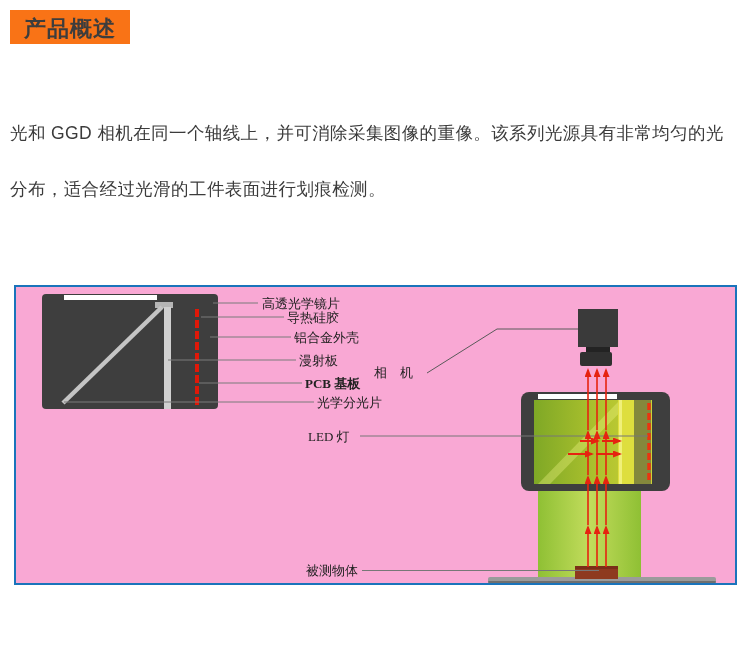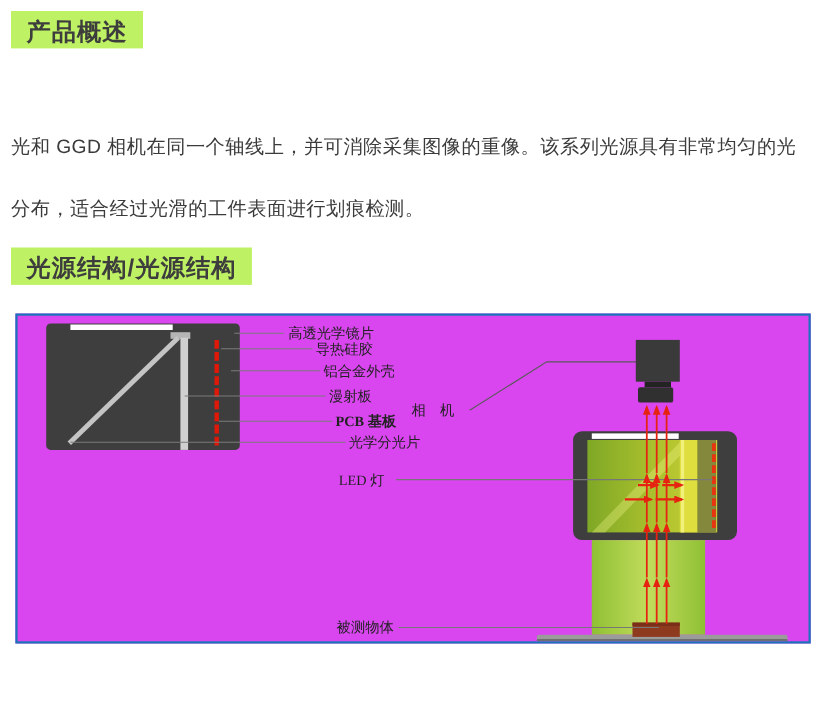--- a/index.html
+++ b/index.html
@@ -1,40 +1,39 @@
 <!DOCTYPE html>
 <html><head>
 <meta charset="utf-8">
 <style>
   html,body{margin:0;padding:0;background:#fff;}
   .page{position:relative;width:750px;height:650px;background:#ffffff;overflow:hidden;
         font-family:"Liberation Sans","DejaVu Sans",sans-serif;}
-  .hdr{position:absolute;left:10px;height:34px;background:#bef264;color:#3d3d3d;
+  .hdr{position:absolute;left:10px;height:34px;background:#f97316;color:#3d3d3d;
        font-size:22px;font-weight:bold;line-height:38px;padding:0 14px;letter-spacing:1px;}
   #hdr-overview{top:10px;}
   #hdr-structure{top:225px;}
   .bodyline{position:absolute;left:10px;width:736px;color:#3b3b3b;font-size:17.5px;
             letter-spacing:0.4px;white-space:nowrap;}
   #pline1{top:64px;} #pline2{top:121px;} #pline3{top:177px;}
   .figure{position:absolute;left:14px;top:285px;width:719px;height:296px;
-          border:2px solid #1a74bb;background:#d946ef;}
+          border:2px solid #1a74bb;background:#f9a8d4;}
   .figure svg{display:block;width:719px;height:296px;}
   text{font-family:"Liberation Serif","DejaVu Serif",serif;font-size:13px;fill:#222;}
 </style>
 </head>
 <body>
 
 <div class="page">
 
   <div class="hdr" id="hdr-overview">产品概述</div>
 
   <div class="bodyline" id="pline2">光和 GGD 相机在同一个轴线上，并可消除采集图像的重像。该系列光源具有非常均匀的光</div>
   <div class="bodyline" id="pline3">分布，适合经过光滑的工件表面进行划痕检测。</div>
 
-  <div class="hdr" id="hdr-structure">光源结构/光源结构</div>
 
   <div class="figure">
     <svg viewBox="0 0 719 296">
       <defs>
         <marker id="mRed" markerUnits="userSpaceOnUse" markerWidth="10" markerHeight="9" refX="7" refY="3.5" orient="auto">
           <path d="M0,0 L9,3.5 L0,7 Z" fill="#e62310"></path>
         </marker>
         <linearGradient id="gradG" x1="0" y1="0" x2="1" y2="0">
           <stop offset="0" stop-color="#7fa826"></stop>
           <stop offset="0.55" stop-color="#aec22e"></stop>

